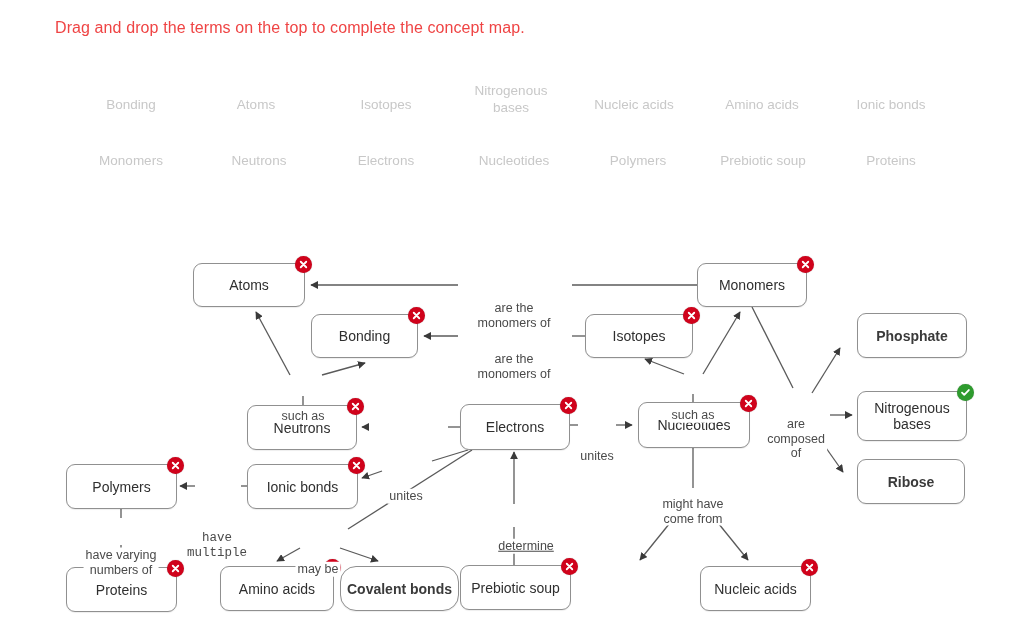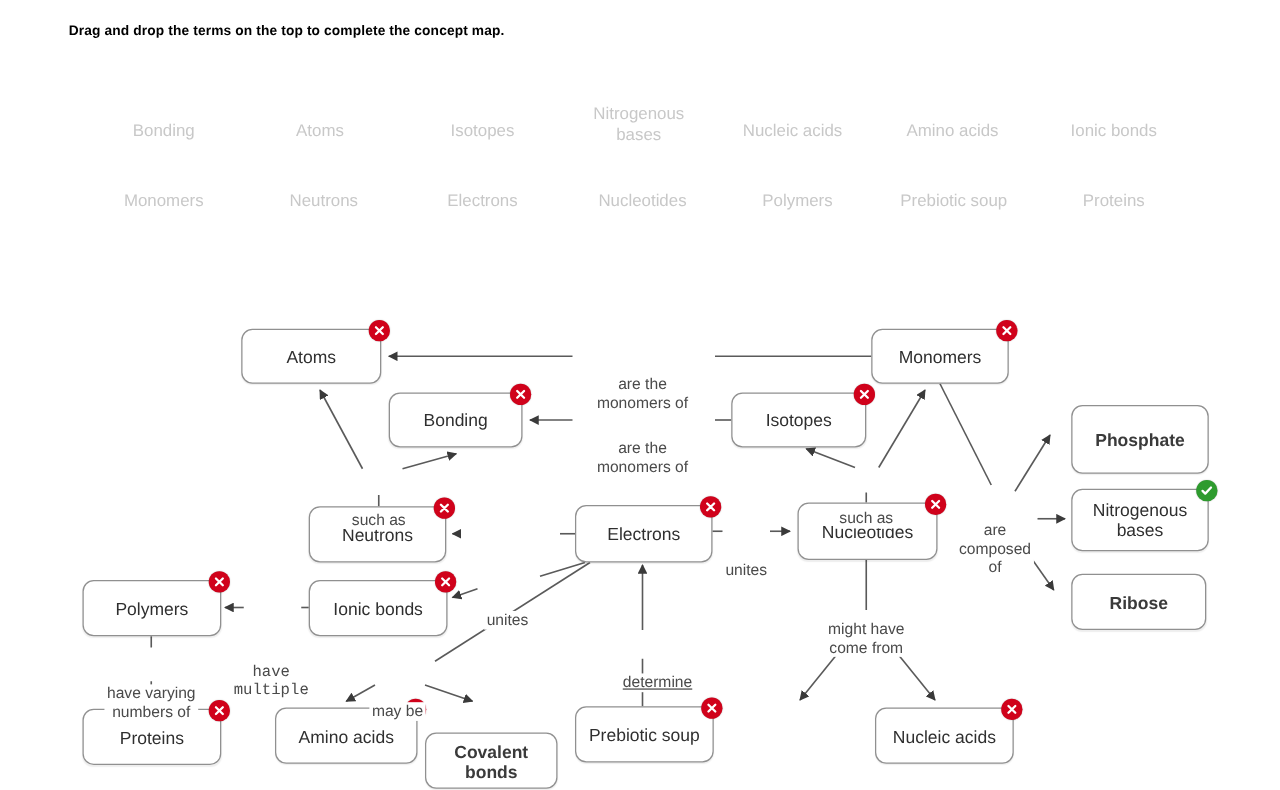--- a/index.html
+++ b/index.html
@@ -14,25 +14,24 @@
     font-family: "Liberation Sans", sans-serif;
     overflow: hidden;
     color: #3c3c3c;
   }
 
   
   #instruction {
     position: absolute;
     left: 55px;
     top: 19px;
-    font-size: 11px;
-    color: #000000;
+    font-size: 16px;
+    color: #ef4444;
     letter-spacing: .1px;
     white-space: nowrap;
-    font-weight: bold;
   }
 
   
   #term-bank {
     position: absolute;
     left: 55px;
     top: 78px;
     width: 930px;
     height: 100px;
   }
@@ -192,21 +191,21 @@
         </svg></span></div>
     <div class="node" style="left: 697px; top: 263px; width: 110px; height: 44px;"><span class="node-label">Monomers</span><span class="badge wrong"><svg width="11" height="11" viewBox="0 0 12 12">
           <path d="M3 3 L9 9 M9 3 L3 9" stroke="#fff" stroke-width="2" fill="none" stroke-linecap="round"></path>
         </svg></span></div>
     <div class="node" style="left: 311px; top: 314px; width: 107px; height: 44px;"><span class="node-label">Bonding</span><span class="badge wrong"><svg width="11" height="11" viewBox="0 0 12 12">
           <path d="M3 3 L9 9 M9 3 L3 9" stroke="#fff" stroke-width="2" fill="none" stroke-linecap="round"></path>
         </svg></span></div>
     <div class="node" style="left: 585px; top: 314px; width: 108px; height: 44px;"><span class="node-label">Isotopes</span><span class="badge wrong"><svg width="11" height="11" viewBox="0 0 12 12">
           <path d="M3 3 L9 9 M9 3 L3 9" stroke="#fff" stroke-width="2" fill="none" stroke-linecap="round"></path>
         </svg></span></div>
-    <div class="node fixed" style="left: 857px; top: 324px; width: 110px; height: 55px;"><span class="node-label">Phosphate</span></div>
+    <div class="node fixed" style="left: 857px; top: 313px; width: 110px; height: 45px;"><span class="node-label">Phosphate</span></div>
     <div class="node" style="left: 857px; top: 391px; width: 110px; height: 50px;"><span class="node-label">Nitrogenous
 bases</span><span class="badge right"><svg width="11" height="11" viewBox="0 0 12 12">
           <path d="M2.2 6.2 L4.6 8.6 L9.6 3.3" stroke="#fff" stroke-width="2" fill="none" stroke-linecap="round" stroke-linejoin="round"></path>
         </svg></span></div>
     <div class="node" style="left: 247px; top: 405px; width: 110px; height: 45px;"><span class="node-label">Neutrons</span><span class="badge wrong"><svg width="11" height="11" viewBox="0 0 12 12">
           <path d="M3 3 L9 9 M9 3 L3 9" stroke="#fff" stroke-width="2" fill="none" stroke-linecap="round"></path>
         </svg></span></div>
     <div class="node" style="left: 460px; top: 404px; width: 110px; height: 46px;"><span class="node-label">Electrons</span><span class="badge wrong"><svg width="11" height="11" viewBox="0 0 12 12">
           <path d="M3 3 L9 9 M9 3 L3 9" stroke="#fff" stroke-width="2" fill="none" stroke-linecap="round"></path>
         </svg></span></div>
@@ -219,21 +218,21 @@
         </svg></span></div>
     <div class="node" style="left: 247px; top: 464px; width: 111px; height: 45px;"><span class="node-label">Ionic bonds</span><span class="badge wrong"><svg width="11" height="11" viewBox="0 0 12 12">
           <path d="M3 3 L9 9 M9 3 L3 9" stroke="#fff" stroke-width="2" fill="none" stroke-linecap="round"></path>
         </svg></span></div>
     <div class="node" style="left: 66px; top: 567px; width: 111px; height: 45px;"><span class="node-label">Proteins</span><span class="badge wrong"><svg width="11" height="11" viewBox="0 0 12 12">
           <path d="M3 3 L9 9 M9 3 L3 9" stroke="#fff" stroke-width="2" fill="none" stroke-linecap="round"></path>
         </svg></span></div>
     <div class="node" style="left: 220px; top: 566px; width: 114px; height: 45px;"><span class="node-label">Amino acids</span><span class="badge wrong"><svg width="11" height="11" viewBox="0 0 12 12">
           <path d="M3 3 L9 9 M9 3 L3 9" stroke="#fff" stroke-width="2" fill="none" stroke-linecap="round"></path>
         </svg></span></div>
-    <div class="node fixed" style="left: 340px; top: 586px; width: 106px; height: 45px;"><span class="node-label">Covalent bonds</span></div>
+    <div class="node fixed" style="left: 340px; top: 566px; width: 119px; height: 45px; border-radius: 16px;"><span class="node-label">Covalent bonds</span></div>
     <div class="node" style="left: 460px; top: 565px; width: 111px; height: 45px;"><span class="node-label">Prebiotic soup</span><span class="badge wrong"><svg width="11" height="11" viewBox="0 0 12 12">
           <path d="M3 3 L9 9 M9 3 L3 9" stroke="#fff" stroke-width="2" fill="none" stroke-linecap="round"></path>
         </svg></span></div>
     <div class="node" style="left: 700px; top: 566px; width: 111px; height: 45px;"><span class="node-label">Nucleic acids</span><span class="badge wrong"><svg width="11" height="11" viewBox="0 0 12 12">
           <path d="M3 3 L9 9 M9 3 L3 9" stroke="#fff" stroke-width="2" fill="none" stroke-linecap="round"></path>
         </svg></span></div>
     <div class="edge-label" style="left: 514px; top: 284px;">are the
 monomers of</div>
     <div class="edge-label" style="left: 514px; top: 335px;">are the
 monomers of</div>

